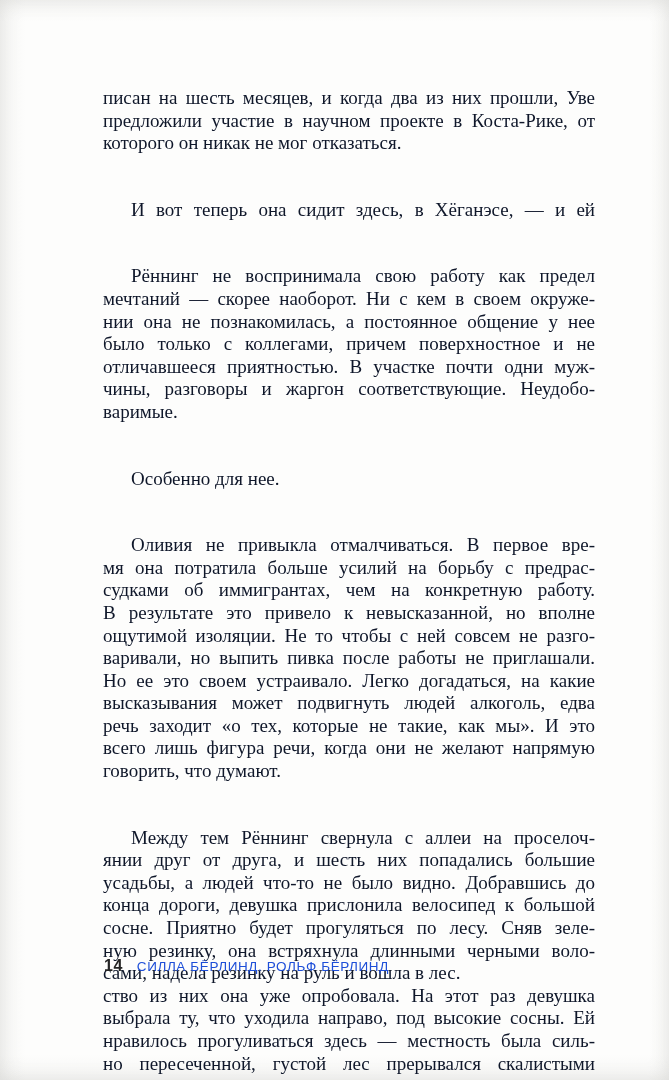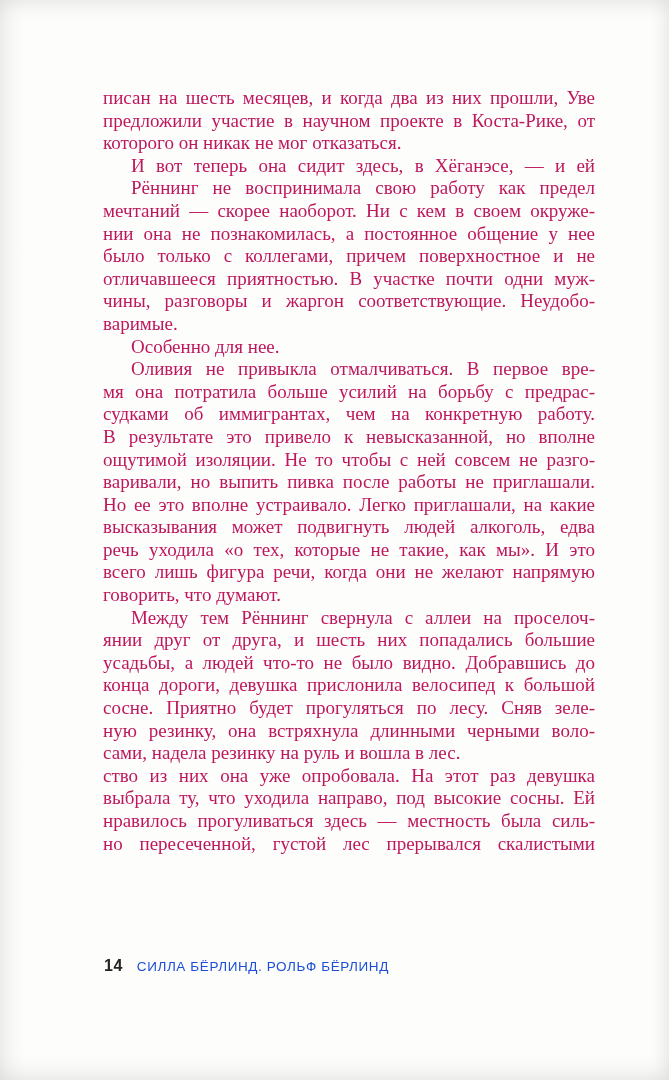--- a/index.html
+++ b/index.html
@@ -35,24 +35,24 @@
     width: 492px;
     color: #1c1c1c;
   }
   .paragraph { margin: 0; padding: 0; }
   .line {
     font-size: 19px;
     line-height: 22.6px;
     text-align: justify;
     text-align-last: justify;
     white-space: normal;
-    color: #be185d;
+    color: #0f172a;
   }
   .line.last { text-align-last: left; }
-  .line.indent { text-indent: 28px; }
+  .line.indent { text-indent: 28px; margin-top: 44px; }
   .footer {
     position: absolute;
     left: 104px;
     top: 957px;
     display: flex;
     align-items: center;
     gap: 14px;
     font-family: "Liberation Sans", "DejaVu Sans", sans-serif;
   }
   .footer .pagenum {
@@ -93,23 +93,23 @@
       <div class="paragraph">
         <div class="line indent last">Особенно для нее.</div>
       </div>
       <div class="paragraph">
         <div class="line indent">Оливия не привыкла отмалчиваться. В первое вре-</div>
         <div class="line">мя она потратила больше усилий на борьбу с предрас-</div>
         <div class="line">судками об иммигрантах, чем на конкретную работу.</div>
         <div class="line">В результате это привело к невысказанной, но вполне</div>
         <div class="line">ощутимой изоляции. Не то чтобы с ней совсем не разго-</div>
         <div class="line">варивали, но выпить пивка после работы не приглашали.</div>
-        <div class="line">Но ее это вполне устраивало. Легко приглашали, на какие</div>
+        <div class="line">Но ее это своем устраивало. Легко догадаться, на какие</div>
         <div class="line">высказывания может подвигнуть людей алкоголь, едва</div>
-        <div class="line">речь уходила «о тех, которые не такие, как мы». И это</div>
+        <div class="line">речь заходит «о тех, которые не такие, как мы». И это</div>
         <div class="line">всего лишь фигура речи, когда они не желают напрямую</div>
         <div class="line last">говорить, что думают.</div>
       </div>
       <div class="paragraph">
         <div class="line indent">Между тем Рённинг свернула с аллеи на проселоч-</div>
         <div class="line">янии друг от друга, и шесть них попадались большие</div>
         <div class="line">усадьбы, а людей что-то не было видно. Добравшись до</div>
         <div class="line">конца дороги, девушка прислонила велосипед к большой</div>
         <div class="line">сосне. Приятно будет прогуляться по лесу. Сняв зеле-</div>
         <div class="line">ную резинку, она встряхнула длинными черными воло-</div>

